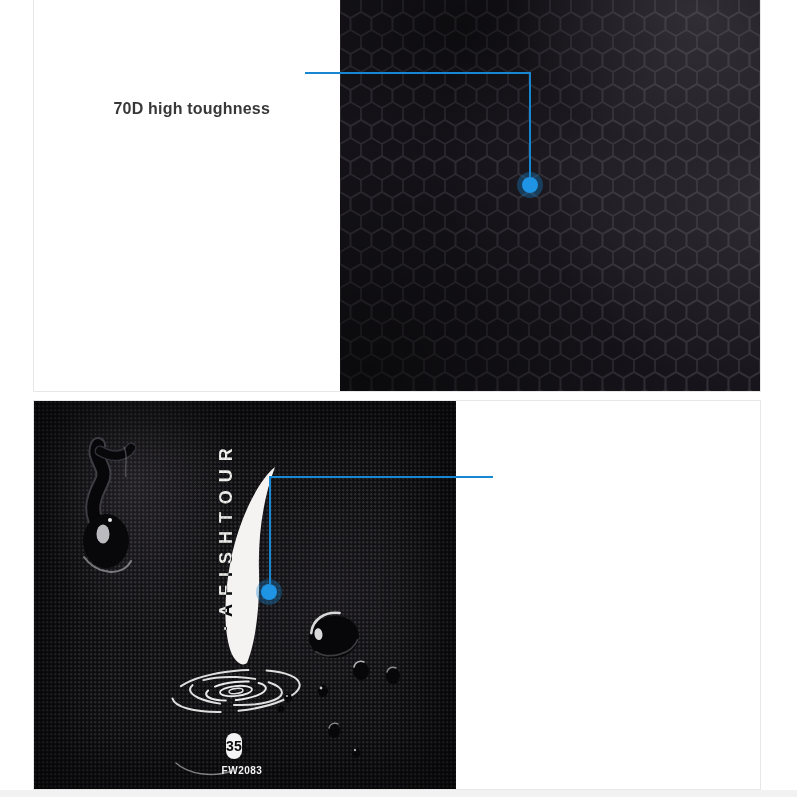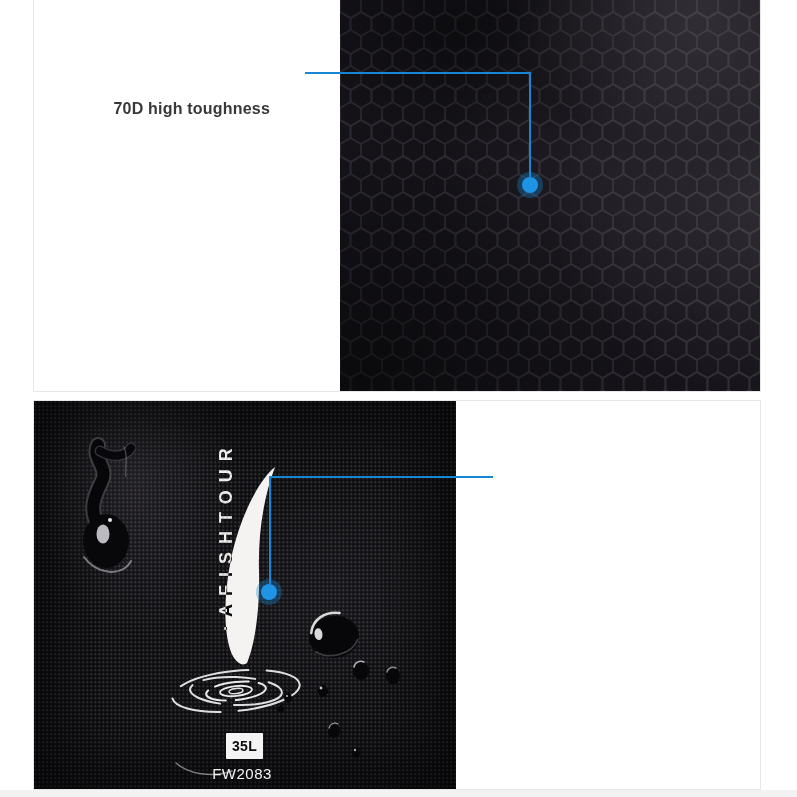--- a/index.html
+++ b/index.html
@@ -45,25 +45,25 @@
       radial-gradient(circle at 1.3px 1.3px, rgba(54,52,58,.8) 0.9px, transparent 1.5px);
     background-size:auto,auto,4px 4px;
     box-shadow:inset 0 0 70px 25px rgba(0,0,0,.6);}
   #bag svg{position:absolute;left:0;top:0;}
 
   #brand-text{position:absolute;left:182px;top:28px;width:42px;height:214px;
     writing-mode:vertical-rl;text-orientation:mixed;transform:rotate(180deg);
     color:#ffffff;mix-blend-mode:difference;
     font-size:18px;font-weight:bold;letter-spacing:8px;text-align:center;z-index:3;}
 
-  #badge{position:absolute;left:192px;top:332px;width:37px;height:26px;border-radius:1px;
+  #badge{position:absolute;left:192px;top:332px;width:16px;height:26px;border-radius:13px;
     background:#f4f4f4;color:#0c0c0c;font-size:14px;font-weight:bold;line-height:26px;
     text-align:center;z-index:3;letter-spacing:.3px;}
   #model{position:absolute;left:158px;top:364px;width:100px;text-align:center;
-    color:#f2f2f2;font-size:15px;font-weight:normal;letter-spacing:.5px;z-index:3;}
+    color:#f2f2f2;font-size:10px;font-weight:bold;letter-spacing:.5px;z-index:3;}
 
   #footer-strip{position:absolute;left:0;top:790px;width:797px;height:7px;background:#f2f2f2;}
 </style>
 </head>
 <body>
 
 <div id="page">
 
   <section class="card" id="top-card">
     <div id="fabric">

